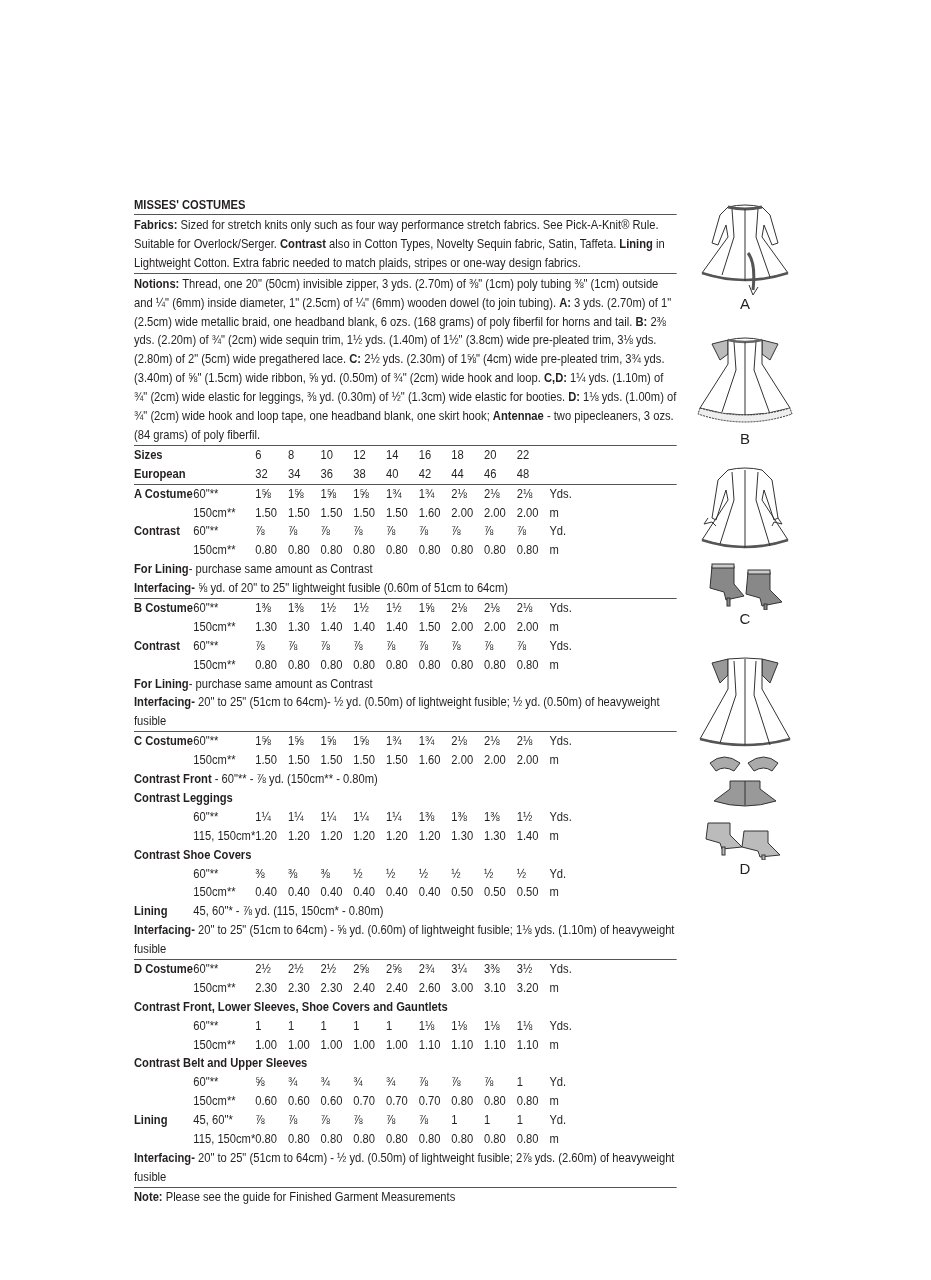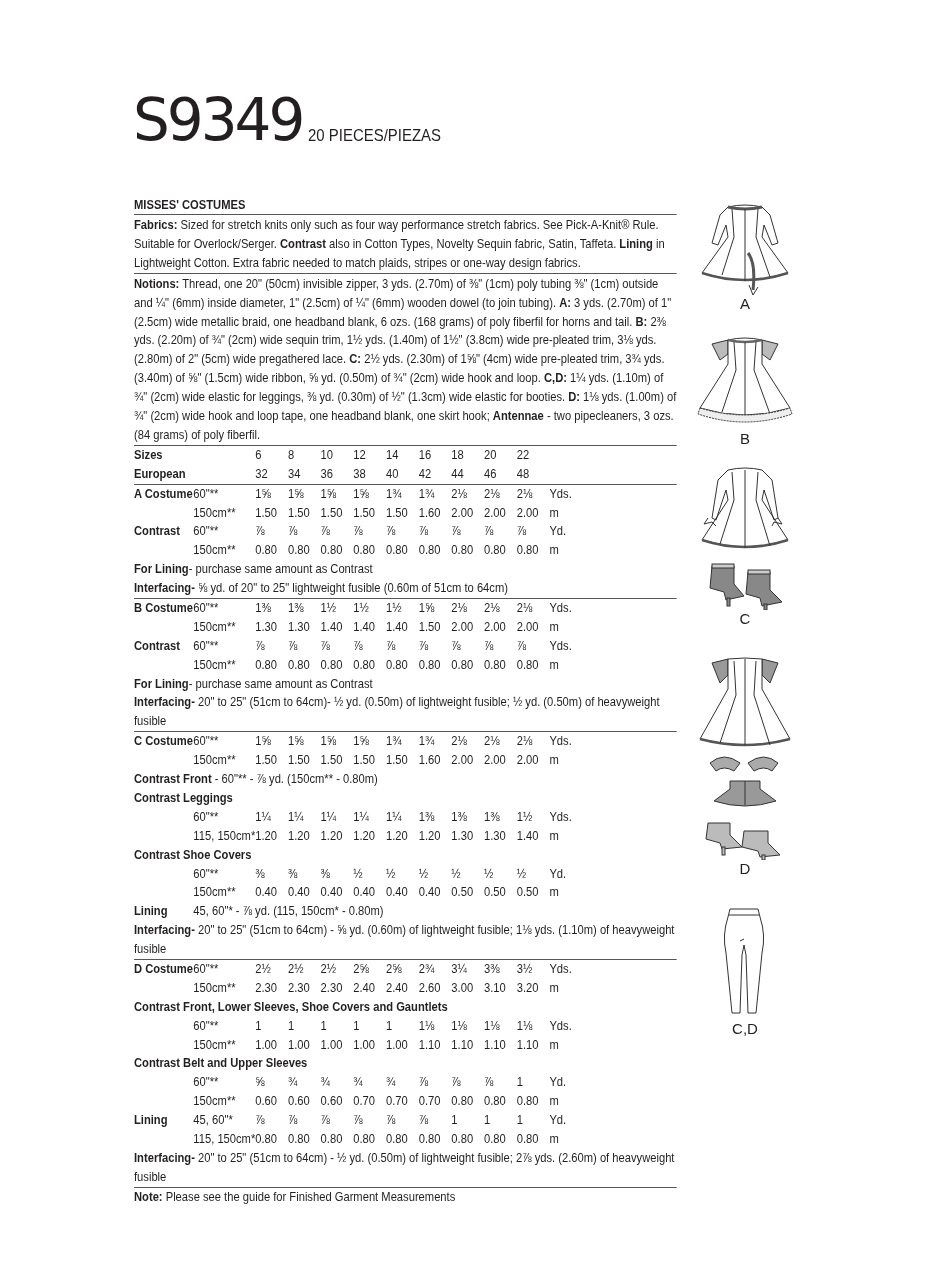--- a/index.html
+++ b/index.html
@@ -20,23 +20,20 @@
   .line { white-space:nowrap; height:18.9px; }
   .wrap { white-space:normal; }
   .illus-label { font-family:"Liberation Sans", sans-serif; font-size:15px; text-align:center; color:#231f20; }
   svg { display:block; }
 </style>
 </head>
 <body>
 
 <div class="page">
 
-  <div class="header">
-    <span class="pattern-no">S9349</span><span class="pieces">20 PIECES/PIEZAS</span>
-  </div>
 
   <div class="col">
    <div class="narrow">
     <div class="title">MISSES' COSTUMES</div>
     <div class="rule"></div>
 
     <div class="para">
       <b>Fabrics:</b><span> Sized for stretch knits only such as four way performance stretch fabrics. See Pick-A-Knit® Rule. Suitable for Overlock/Serger. </span><b>Contrast</b><span> also in Cotton Types, Novelty Sequin fabric, Satin, Taffeta. </span><b>Lining</b><span> in Lightweight Cotton. Extra fabric needed to match plaids, stripes or one-way design fabrics.</span>
     </div>
     <div class="rule"></div>
@@ -458,23 +455,13 @@
       <g stroke="#333" stroke-width="1" fill="#bbb">
         <path d="M18,168 L40,168 L40,180 L52,192 L32,194 L30,188 L16,184 Z"></path>
         <rect x="32" y="192" width="3" height="8"></rect>
         <path d="M54,176 L78,176 L78,188 L90,200 L70,202 L68,196 L52,192 Z"></path>
         <rect x="72" y="200" width="3" height="5"></rect>
       </g>
     </svg>
     <div class="illus-label">D</div>
   </div>
 
-  <div style="position:absolute;left:690px;top:905px;width:110px;">
-    <svg width="110" height="115" viewBox="0 0 110 115">
-      <g stroke="#333" stroke-width="1" fill="#fff">
-        <path d="M40,4 L68,4 L70,12 Q76,30 72,48 L66,108 L58,108 L56,50 L54,40 L52,50 L50,108 L42,108 L36,48 Q32,30 38,12 Z"></path>
-        <line x1="39" y1="10" x2="69" y2="10"></line>
-        <path d="M50,36 L54,34" fill="none"></path>
-      </g>
-    </svg>
-    <div class="illus-label">C,D</div>
-  </div>
 </div>
 
 </body></html>

